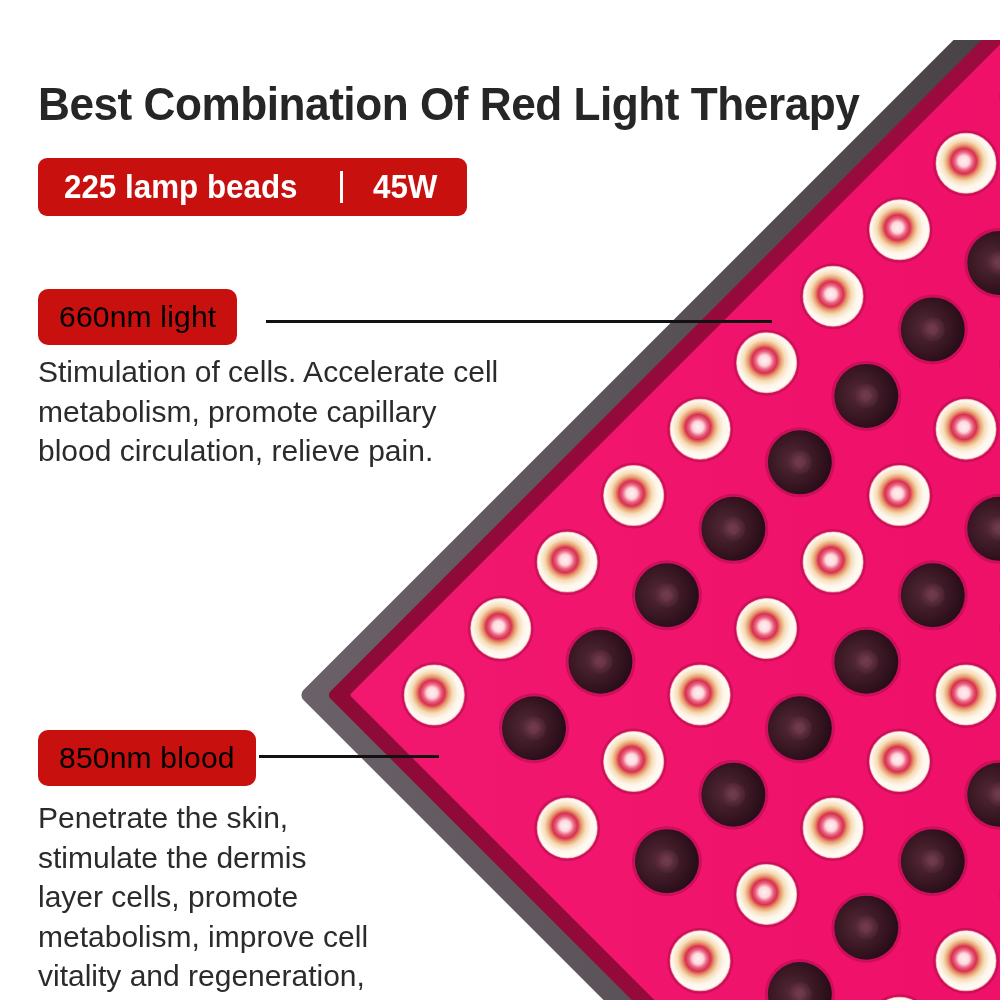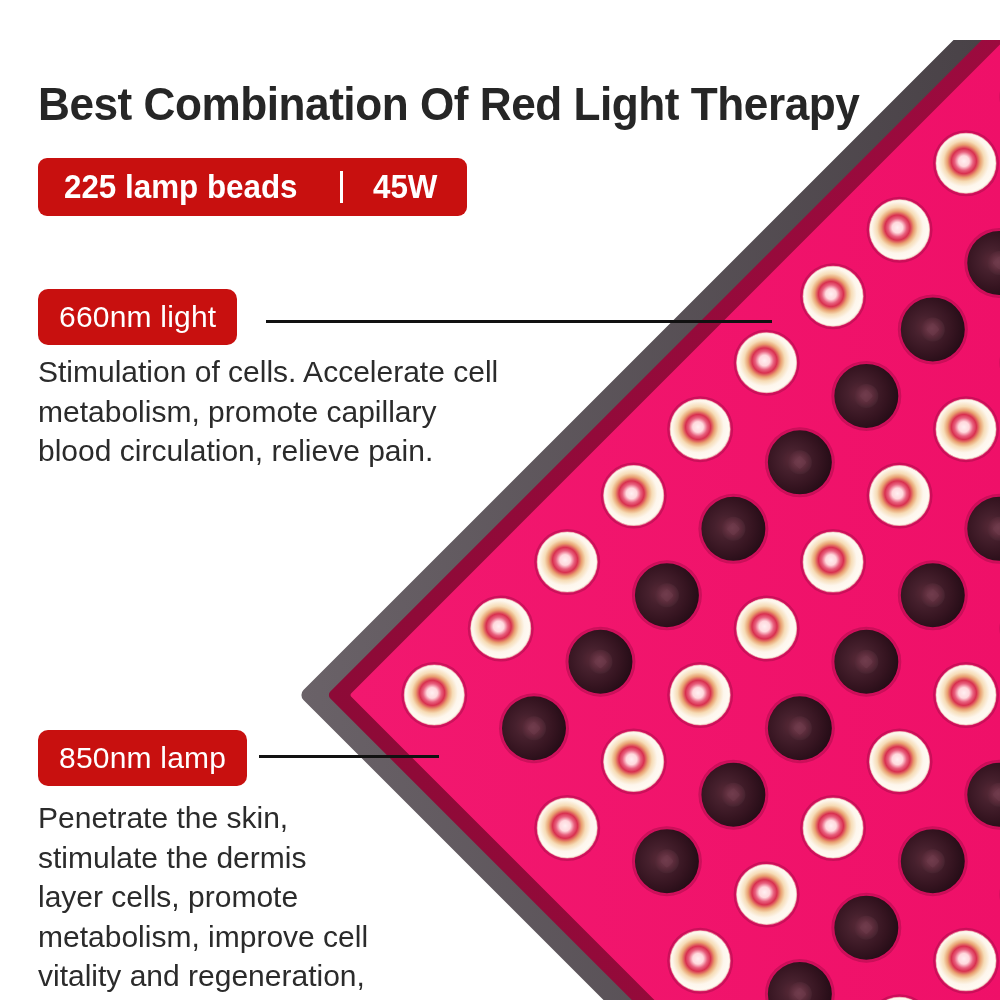--- a/index.html
+++ b/index.html
@@ -88,21 +88,21 @@
     border-radius: 10px;
     background: #c8100f;
     display: flex;
     align-items: center;
     box-sizing: border-box;
   }
   .tag span {
     font-family: "Liberation Sans", sans-serif;
     font-weight: 400;
     font-size: 30px;
-    color: #ffffff;
+    color: #000000;
     white-space: nowrap;
     letter-spacing: 0.2px;
   }
   #tag-660 { left: 38px; top: 249px; }
   #tag-850 { left: 38px; top: 690px; }
 
   .leader {
     position: absolute;
     height: 0;
     border-top: 3px solid #111111;
@@ -419,21 +419,21 @@
 
     <div class="tag" id="tag-660">
       <span>660nm light</span>
     </div>
     <div class="leader" id="leader-660"></div>
     <div class="body-copy" id="copy-660">Stimulation of cells. Accelerate cell
 metabolism, promote capillary
 blood circulation, relieve pain.</div>
 
     <div class="tag" id="tag-850">
-      <span>850nm lamp</span>
+      <span>850nm blood</span>
     </div>
     <div class="leader" id="leader-850"></div>
     <div class="body-copy" id="copy-850">Penetrate the skin,
 stimulate the dermis
 layer cells, promote
 metabolism, improve cell
 vitality and regeneration,
 accelerate wound healing.</div>
 
   </div>

